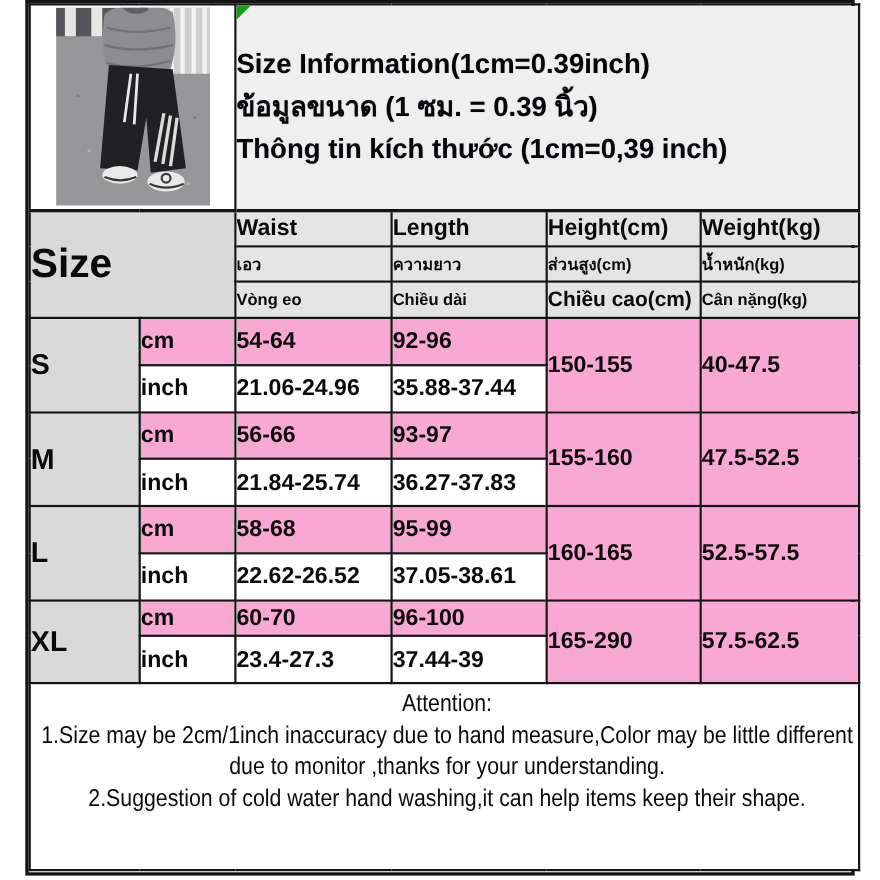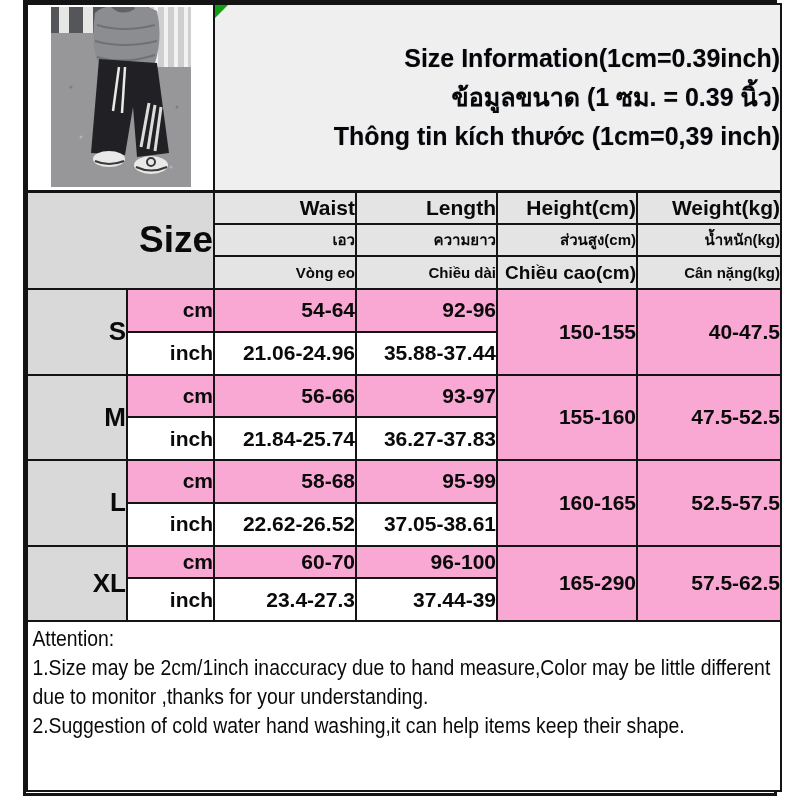--- a/index.html
+++ b/index.html
@@ -1,36 +1,36 @@
 <!DOCTYPE html>
 <html><head>
 <meta charset="utf-8">
 <style>
   html,body{margin:0;padding:0;background:#ffffff;width:800px;height:800px;
     font-family:"Liberation Sans","DejaVu Sans",sans-serif;color:#0a0a0a;}
   .sheet{position:absolute;left:23px;top:0;width:754px;height:796px;
     border:3px solid #141414;box-sizing:border-box;background:#fff;}
   table{border-collapse:collapse;table-layout:fixed;width:748px;height:789px;}
-  td{border:2px solid #141414;text-align:right;vertical-align:middle;
+  td{border:2px solid #141414;text-align:left;vertical-align:middle;
     padding:0;overflow:hidden;font-weight:bold;}
   
   td.photo-cell{background:#ffffff;border-bottom-width:3px;}
   td.title-cell{background:#efefef;position:relative;border-bottom-width:3px;}
   .title-line{font-size:25px;line-height:39px;font-weight:bold;color:#060606;
     text-shadow:0 0 1px rgba(20,40,120,.35);}
   .corner-marker{position:absolute;left:0;top:0;width:0;height:0;
     border-top:13px solid #0fa00f;border-right:13px solid transparent;}
   
   td.size-head{background:#d9d9d9;font-size:37px;margin-top:48px;}
   td.col-head{background:#e4e4e4;font-size:15px;}
   td.size-letter{background:#d9d9d9;font-size:26px;}
   td.unit-cm,td.val-cm,td.val-span{background:#f9a8d4;font-size:21px;}
   td.unit-inch,td.val-inch{background:#ffffff;font-size:21px;}
   
-  td.attention-cell{vertical-align:top;text-align:left;background:#fff;font-weight:normal;}
+  td.attention-cell{vertical-align:top;text-align:center;background:#fff;font-weight:normal;}
   .attention-inner{width:850px;transform:scaleX(0.88);transform-origin:0 0;
     padding:2px 0 0 5px;font-size:22px;line-height:29px;color:#0a0a0a;}
   .photo-wrap{display:flex;justify-content:center;align-items:center;height:100%;}
 </style>
 </head>
 <body>
 
 <div class="sheet">
 <table>
   <colgroup>

